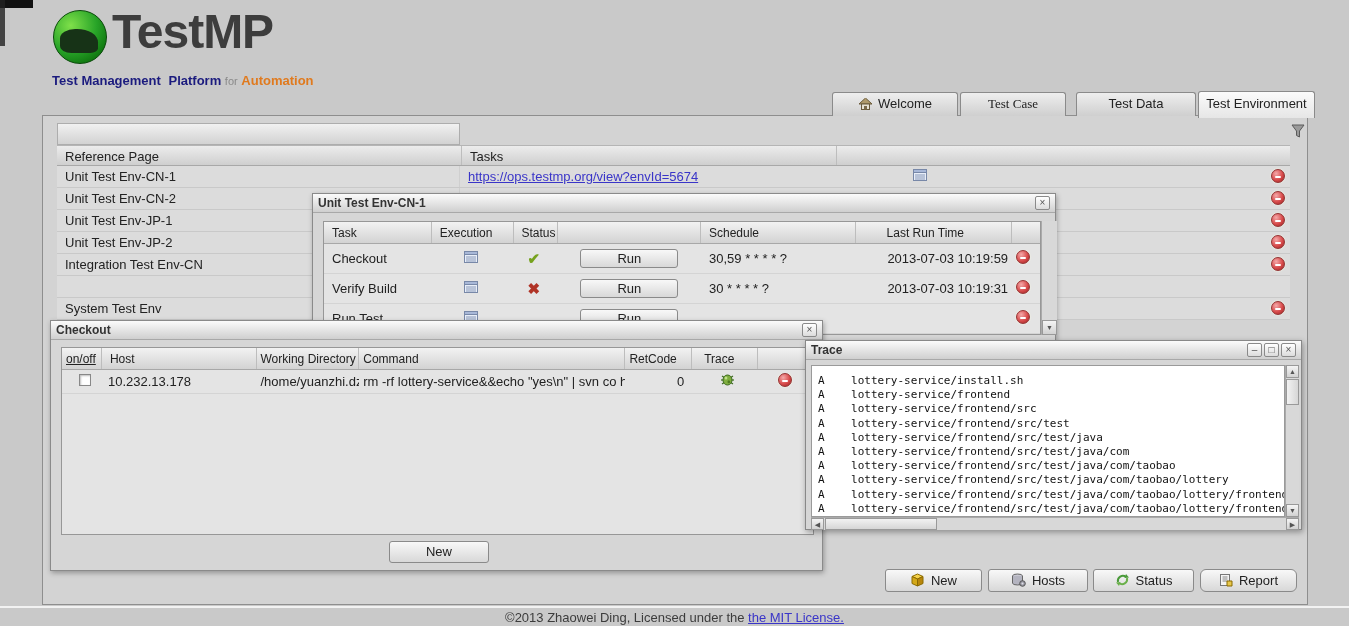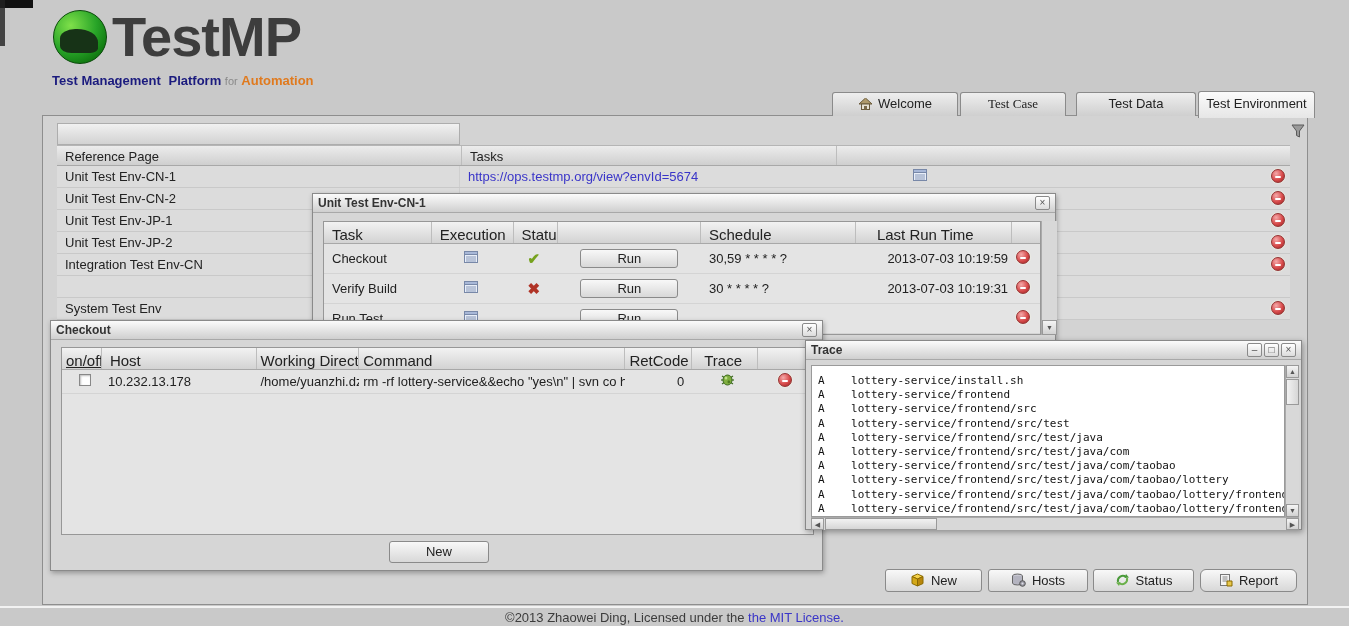--- a/index.html
+++ b/index.html
@@ -10,21 +10,21 @@
   .corner-artifact { position:absolute; left:0; top:0; width:33px; height:8px; background:#111; }
   .corner-artifact2 { position:absolute; left:0; top:0; width:5px; height:46px; background:#222; opacity:.8; }
 
   
   .logo { position:absolute; left:50px; top:8px; }
   .globe { position:absolute; left:3px; top:2px; width:54px; height:54px; border-radius:50%;
     background: radial-gradient(circle at 32% 28%, #7fe04a, #28a428 50%, #0b6e0b 85%, #064d06);
     border:1px solid #0a4a0a; overflow:hidden; }
   .globe .land { position:absolute; left:6px; top:18px; width:38px; height:24px; background:#173317;
     border-radius: 40% 55% 20% 30%; }
-  .brand { position:absolute; left:62px; top:-4px; font-size:56px; font-weight:bold; color:#3d3d3d; letter-spacing:-1px; }
+  .brand { position:absolute; left:62px; top:-4px; font-size:48px; font-weight:bold; color:#3d3d3d; letter-spacing:-1px; }
   .tagline { position:absolute; left:2px; top:65px; width:420px; font-size:13px; white-space:nowrap; }
   .tagline .navy { color:#1b1b7e; font-weight:bold; }
   .tagline .for { color:#8a8a8a; font-size:11px; }
   .tagline .accent { color:#e07a1e; font-weight:bold;text-align:center; }
 
   
   .tab { position:absolute; top:92px; height:24px; border:1px solid #8a8a8a; border-bottom:none;
     border-radius:3px 3px 0 0; background:linear-gradient(#eeeeee,#cfcfcf);
     font-size:13px; color:#222; text-align:center; line-height:22px; cursor:pointer; z-index:2; }
   .tab.active { top:91px; height:27px; background:linear-gradient(#fbfbfb,#e6e6e6); z-index:4; line-height:24px; }
@@ -42,21 +42,21 @@
     background:linear-gradient(#ececec,#cfcfcf); border-top:1px solid #b5b5b5; border-bottom:1px solid #a8a8a8; }
   .env-header-row .cell { font-size:13px; color:#222; padding:3px 0 0 8px; border-right:1px solid #bdbdbd;
     overflow:hidden; white-space:nowrap; }
   .env-rows { position:absolute; left:57px; top:166px; width:1233px; z-index:2; }
   .env-row { position:relative; display:flex; height:22px; background:#dcdcdc; border-bottom:1px solid #c9c9c9; }
   .env-row .cell { font-size:13px; color:#222; padding:3px 0 0 8px; overflow:hidden; white-space:nowrap; }
   .env-name { width:403px; border-right:1px solid #cfcfcf; }
   .env-ref { width:405px; }
   .env-tasks { width:375px; padding-left:48px !important; }
   .env-del { width:50px; position:relative; }
-  a.link { color:#3a35c8; cursor:pointer; }
+  a.link { color:#3a35c8; text-decoration:underline; cursor:pointer; }
 
   
   .minus { display:inline-block; width:14px; height:14px; border-radius:50%;
     background: radial-gradient(circle at 35% 30%, #f4a9a9, #d84b4b 55%, #a62c2c 90%);
     border:1px solid #953333; position:relative; cursor:pointer; box-shadow:0 0 2px rgba(255,255,230,.9); }
   .minus::after { content:""; position:absolute; left:3px; top:5.5px; width:6px; height:2px; background:#fff; border-radius:1px; }
   .env-del .minus { position:absolute; right:5px; top:3px; }
 
   
   .list-ico { display:inline-block; width:14px; height:12px; cursor:pointer; }
@@ -65,21 +65,21 @@
   .dialog { position:absolute; background:#d6d6d6; border:1px solid #8a8a8a; box-shadow:1px 2px 5px rgba(0,0,0,.3); }
   .titlebar { height:19px; background:linear-gradient(#fbfbfb,#cfcfcf); border-bottom:1px solid #a8a8a8;
     display:flex; align-items:center; padding:0 5px; }
   .titlebar .title { font-size:12px; font-weight:bold; color:#333; }
   .winbtn { width:15px; height:14px; border:1px solid #8a8a8a; background:linear-gradient(#ffffff,#dcdcdc);
     font-size:10px; line-height:12px; text-align:center; color:#555; border-radius:2px; cursor:pointer; margin-left:2px; }
   .titlebar .spacer { margin-left:auto; }
 
   .grid { position:absolute; border:1px solid #979797; background:#e4e4e4; overflow:hidden; }
   .grid-header { display:flex; height:22px; background:linear-gradient(#f2f2f2,#d3d3d3); border-bottom:1px solid #a8a8a8; }
-  .grid-header .cell { font-size:15px; color:#222; padding:4px 16px 0 8px; border-right:1px solid #bdbdbd;
+  .grid-header .cell { font-size:12px; color:#222; padding:4px 16px 0 8px; border-right:1px solid #bdbdbd;
     overflow:hidden; white-space:nowrap; }
 
   .task-row { display:flex; align-items:center; height:30px; border-bottom:1px solid #d4d4d4; font-size:13px; color:#222; background:#e4e4e4; }
   .task-row .cell { overflow:hidden; white-space:nowrap; padding-left:8px; }
 
   .btn { display:inline-block; background:linear-gradient(#f8f8f8,#d8d8d8); border:1px solid #8a8a8a;
     border-radius:3px; font-size:13px; color:#222; text-align:center; cursor:pointer;
     font-family:"Liberation Sans", sans-serif; }
   .run-btn { width:98px; height:19px; line-height:17px; }
 

